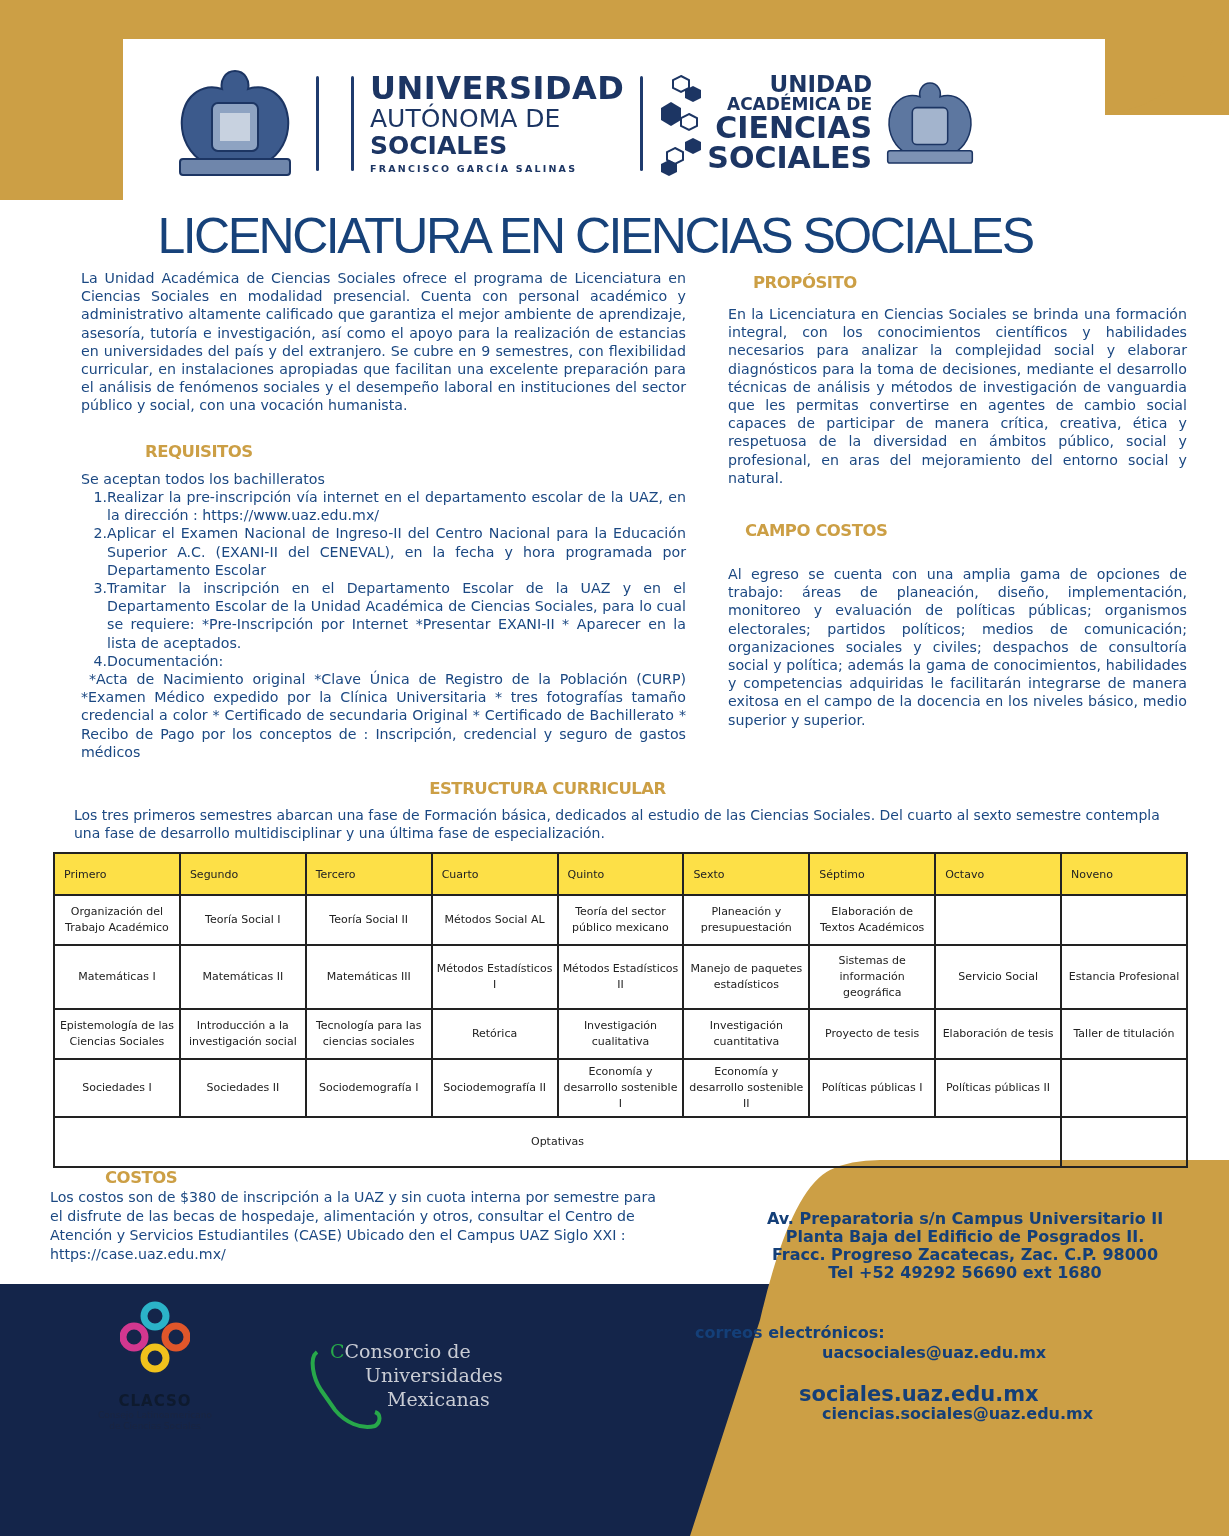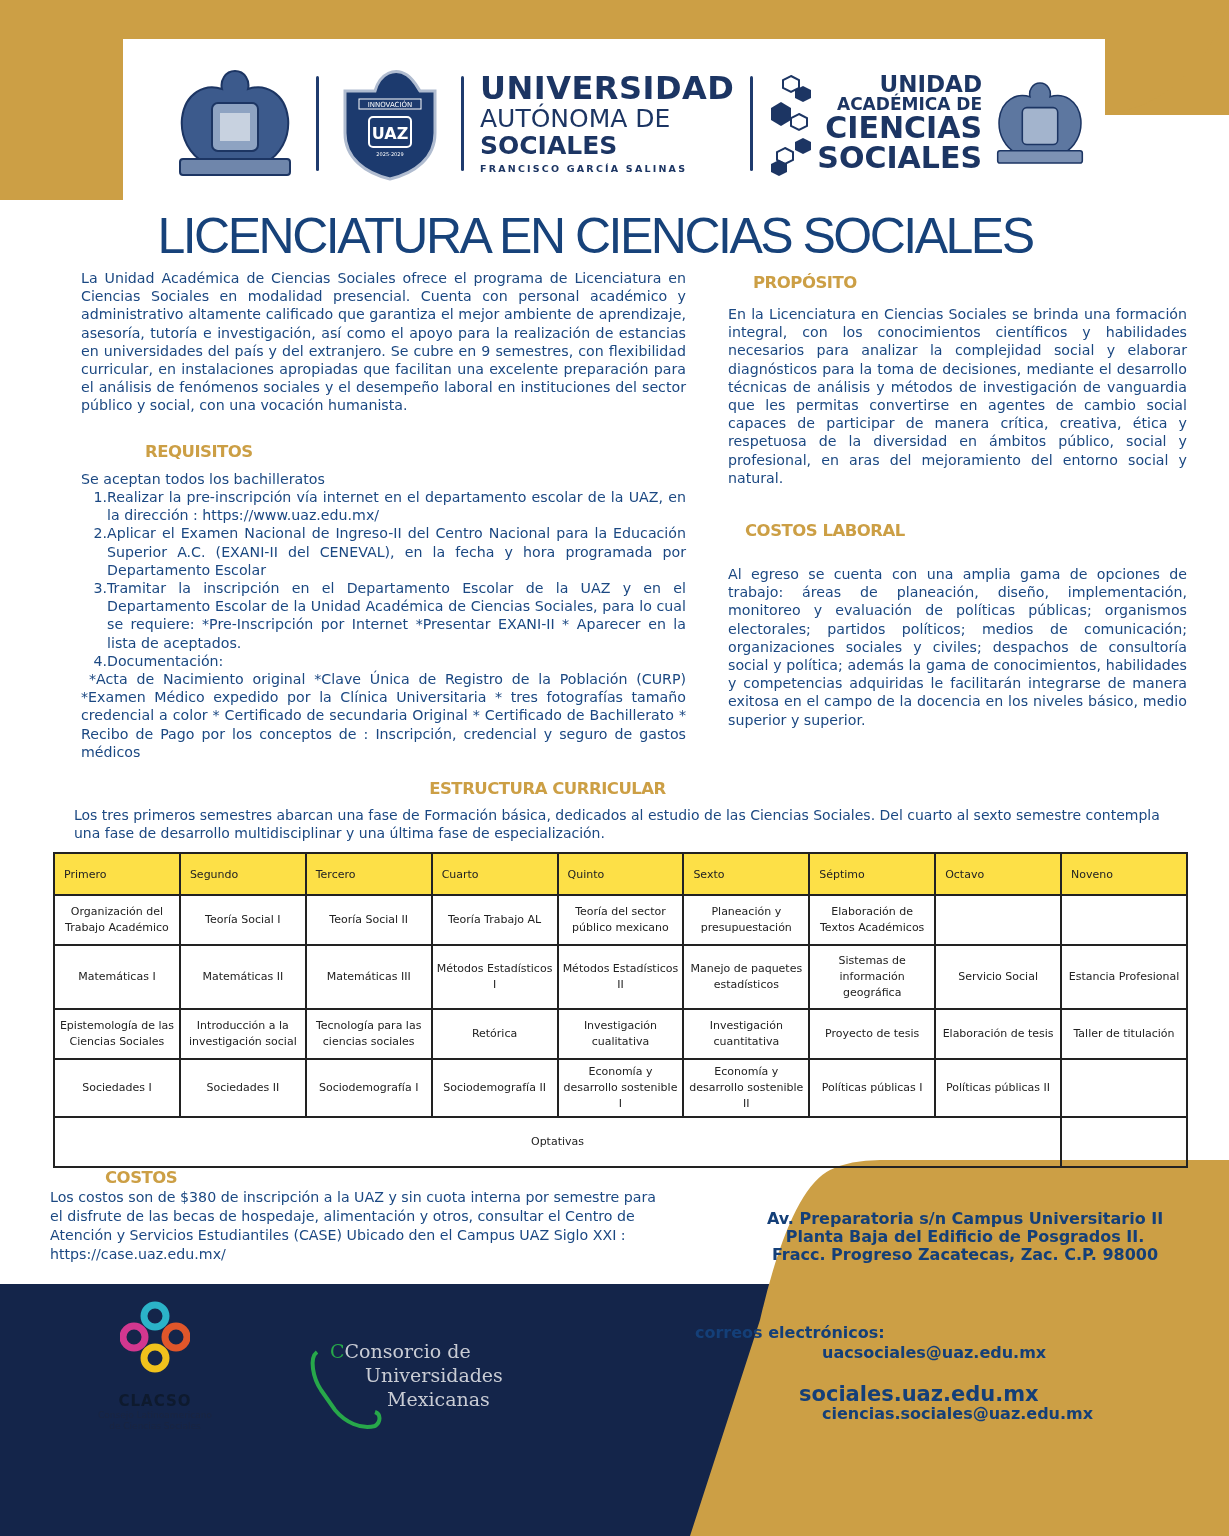--- a/index.html
+++ b/index.html
@@ -92,30 +92,20 @@
 <div class="logo-row">
   <div class="crest">
     <svg viewBox="0 0 130 120">
       <path d="M65 8 C55 8 50 18 52 26 C35 20 15 30 12 55 C10 75 20 92 35 100 L95 100 C110 92 120 75 118 55 C115 30 95 20 78 26 C80 18 75 8 65 8 Z" fill="#3c5a8c" stroke="#1c3563" stroke-width="2"></path>
       <rect x="42" y="40" width="46" height="48" rx="6" fill="#8ea3c2" stroke="#1c3563" stroke-width="2"></rect>
       <rect x="50" y="50" width="30" height="28" fill="#c8d2e0"></rect>
       <rect x="10" y="96" width="110" height="16" rx="3" fill="#6f86ab" stroke="#1c3563" stroke-width="2"></rect>
     </svg>
   </div>
   <div class="vsep"></div>
-  <div class="crest" style="width:110px">
-    <svg viewBox="0 0 110 120">
-      <path d="M10 28 L40 28 C45 10 60 4 72 12 C80 18 82 24 85 28 L100 28 L100 70 C100 95 80 110 55 116 C30 110 10 95 10 70 Z" fill="#1c3a6e" stroke="#b0bcd0" stroke-width="3"></path>
-      <rect x="24" y="36" width="62" height="10" fill="#1c3a6e" stroke="#fff" stroke-width="1"></rect>
-      <text x="55" y="44" font-size="7" fill="#fff" text-anchor="middle" font-family="DejaVu Sans">INNOVACIÓN</text>
-      <rect x="34" y="54" width="42" height="30" rx="4" fill="none" stroke="#fff" stroke-width="2"></rect>
-      <text x="55" y="76" font-size="16" font-weight="bold" fill="#fff" text-anchor="middle" font-family="DejaVu Sans">UAZ</text>
-      <text x="55" y="93" font-size="5" fill="#fff" text-anchor="middle" font-family="DejaVu Sans">2025-2029</text>
-    </svg>
-  </div>
   <div class="vsep"></div>
   <div class="uaz-word">
     <div class="l1">UNIVERSIDAD</div>
     <div class="l2">AUTÓNOMA DE</div>
     <div class="l3">SOCIALES</div>
     <div class="l4">FRANCISCO GARCÍA SALINAS</div>
   </div>
   <div class="vsep"></div>
   <svg width="44" height="110" viewBox="0 0 44 110">
     <g fill="#1c3563">
@@ -163,21 +153,21 @@
     </li>
   <li>
       <span class="num">4.</span>
       <span class="txt">Documentación:</span>
     </li>
 </ol>
 <div id="req-docs" class="para">*Acta de Nacimiento original *Clave Única de Registro de la Población (CURP) *Examen Médico expedido por la Clínica Universitaria  * tres fotografías tamaño credencial a color * Certificado de secundaria Original * Certificado de Bachillerato * Recibo de Pago por los conceptos de : Inscripción, credencial y seguro de gastos médicos</div>
 
 <div id="prop-title" class="heading">PROPÓSITO</div>
 <div id="prop-text" class="para">En la Licenciatura en Ciencias Sociales se brinda una formación integral, con los conocimientos científicos y habilidades necesarios para analizar la complejidad social y elaborar diagnósticos para la toma de decisiones, mediante el desarrollo técnicas de análisis y métodos de investigación de vanguardia que les permitas convertirse en agentes de cambio social capaces de participar de manera crítica, creativa, ética y respetuosa de la diversidad en ámbitos público, social y  profesional, en aras del mejoramiento del entorno social y natural.</div>
-<div id="campo-title" class="heading">COSTOS LABORAL</div>
+<div id="campo-title" class="heading">CAMPO COSTOS</div>
 <div id="campo-text" class="para">Al egreso se cuenta con una amplia gama de opciones de trabajo: áreas de planeación, diseño, implementación, monitoreo y evaluación de políticas públicas; organismos electorales; partidos políticos; medios de comunicación; organizaciones sociales y civiles; despachos de consultoría social y política; además la gama de conocimientos, habilidades  y competencias adquiridas le facilitarán integrarse de manera exitosa en el campo de la docencia en los niveles básico, medio superior y superior.</div>
 
 <div id="est-title">ESTRUCTURA CURRICULAR</div>
 <div id="est-desc" class="para">Los tres primeros semestres abarcan una  fase de Formación básica, dedicados al estudio de las Ciencias Sociales. Del cuarto al sexto semestre contempla una fase de desarrollo multidisciplinar y una última fase de especialización.</div>
 
 <table id="curriculum">
   <thead>
     <tr>
       <th>Primero</th>
       <th>Segundo</th>
@@ -188,21 +178,21 @@
       <th>Séptimo</th>
       <th>Octavo</th>
       <th>Noveno</th>
     </tr>
   </thead>
   <tbody id="curriculum-body">
   <tr class="r1">
         <td>Organización del Trabajo Académico</td>
         <td>Teoría Social I</td>
         <td>Teoría Social II</td>
-        <td>Teoría Trabajo AL</td>
+        <td>Métodos Social AL</td>
         <td>Teoría del sector público mexicano</td>
         <td>Planeación y presupuestación</td>
         <td>Elaboración de Textos Académicos</td>
         <td></td>
         <td></td>
       </tr>
       <tr class="r2">
         <td>Matemáticas I</td>
         <td>Matemáticas II</td>
         <td>Matemáticas III</td>
@@ -242,20 +232,21 @@
     </tbody>
 </table>
 
 <div id="costos-title" class="heading">COSTOS</div>
 <div id="costos-text" class="para">Los costos son de $380 de inscripción a la UAZ y sin cuota interna por semestre para el disfrute de las becas de hospedaje, alimentación y otros, consultar el Centro de Atención y Servicios Estudiantiles (CASE) Ubicado den el Campus UAZ Siglo XXI : https://case.uaz.edu.mx/</div>
 
 <div id="contact-address">
   <div>Av. Preparatoria s/n Campus Universitario II</div>
   <div>Planta Baja del Edificio de Posgrados II.</div>
   <div>Fracc. Progreso Zacatecas, Zac. C.P. 98000</div>
+  <div>Tel +52 49292 56690 ext 1680</div>
 </div>
 <div id="emails-label">correos electrónicos:</div>
 <div id="email-1" class="email">uacsociales@uaz.edu.mx</div>
 <div id="email-2" class="email">ciencias.sociales@uaz.edu.mx</div>
 <div id="website">sociales.uaz.edu.mx</div>
 
 <div id="clacso">
   <svg width="70" height="76" viewBox="0 0 70 76">
     <circle cx="35" cy="16" r="11" fill="none" stroke="#2bb3c8" stroke-width="7"></circle>
     <circle cx="14" cy="37" r="11" fill="none" stroke="#d2378f" stroke-width="7"></circle>

